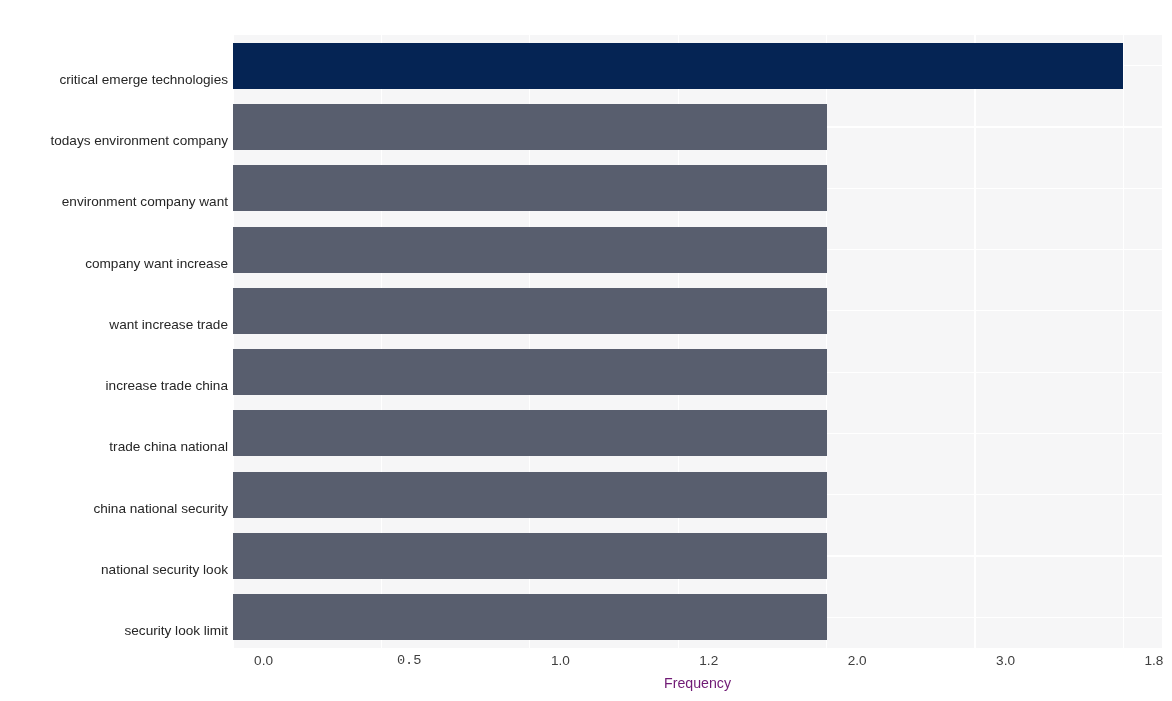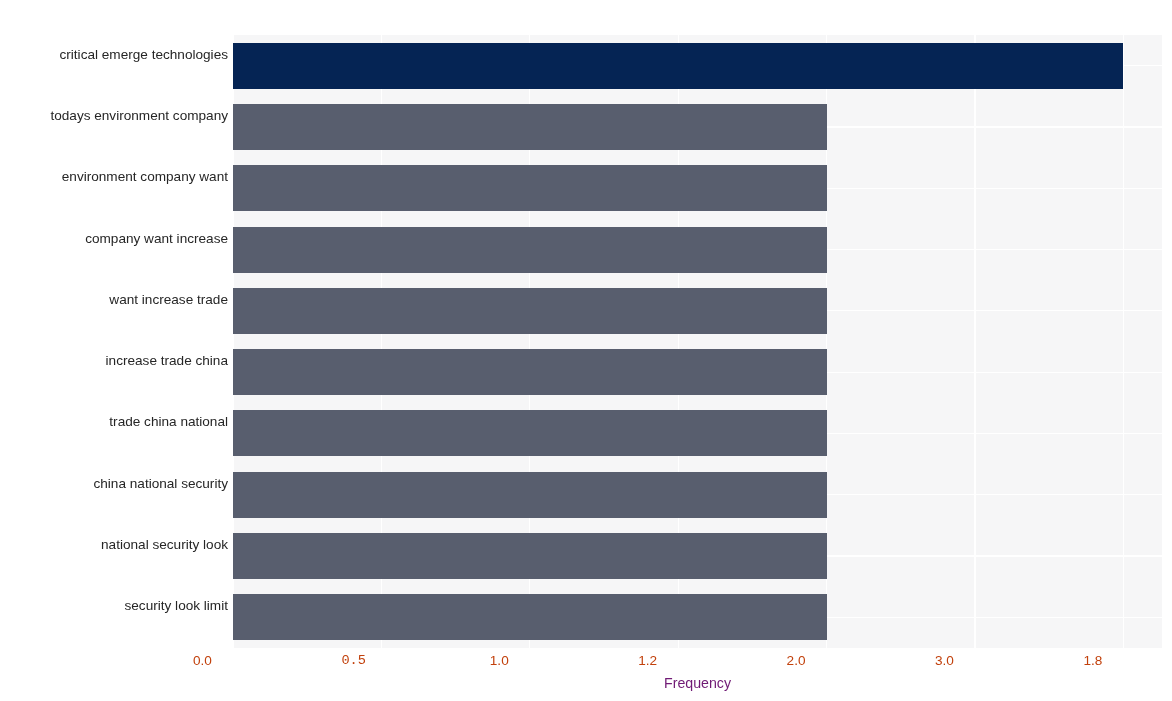--- a/index.html
+++ b/index.html
@@ -78,21 +78,21 @@
     right: 1178px;
     width: 300px;
     text-align: right;
     font-size: 13.6px;
     color: #262626;
     white-space: nowrap;
     line-height: 16px;
   }
   #ytick-layer {
     position: absolute;
-    left: 0; top: 24px;
+    left: 0; top: 49px;
     width: 1172px;
     height: 613px;
   }
   #ytick-layer .ytick {
     right: auto;
     left: -72px;
     width: 300px;
   }
 
   
@@ -101,23 +101,23 @@
     left: 0;
     top: 652px;
     width: 1172px;
     height: 24px;
   }
   .xtick {
     position: absolute;
     top: 0;
     width: 80px;
     margin-left: -40px;
-    text-align: left;
+    text-align: right;
     font-size: 13.6px;
-    color: #c2410c;
+    color: #404040;
     line-height: 18px;
     white-space: nowrap;
   }
 
   
   #xaxis-label {
     position: absolute;
     left: 233px;
     top: 674px;
     width: 929px;

